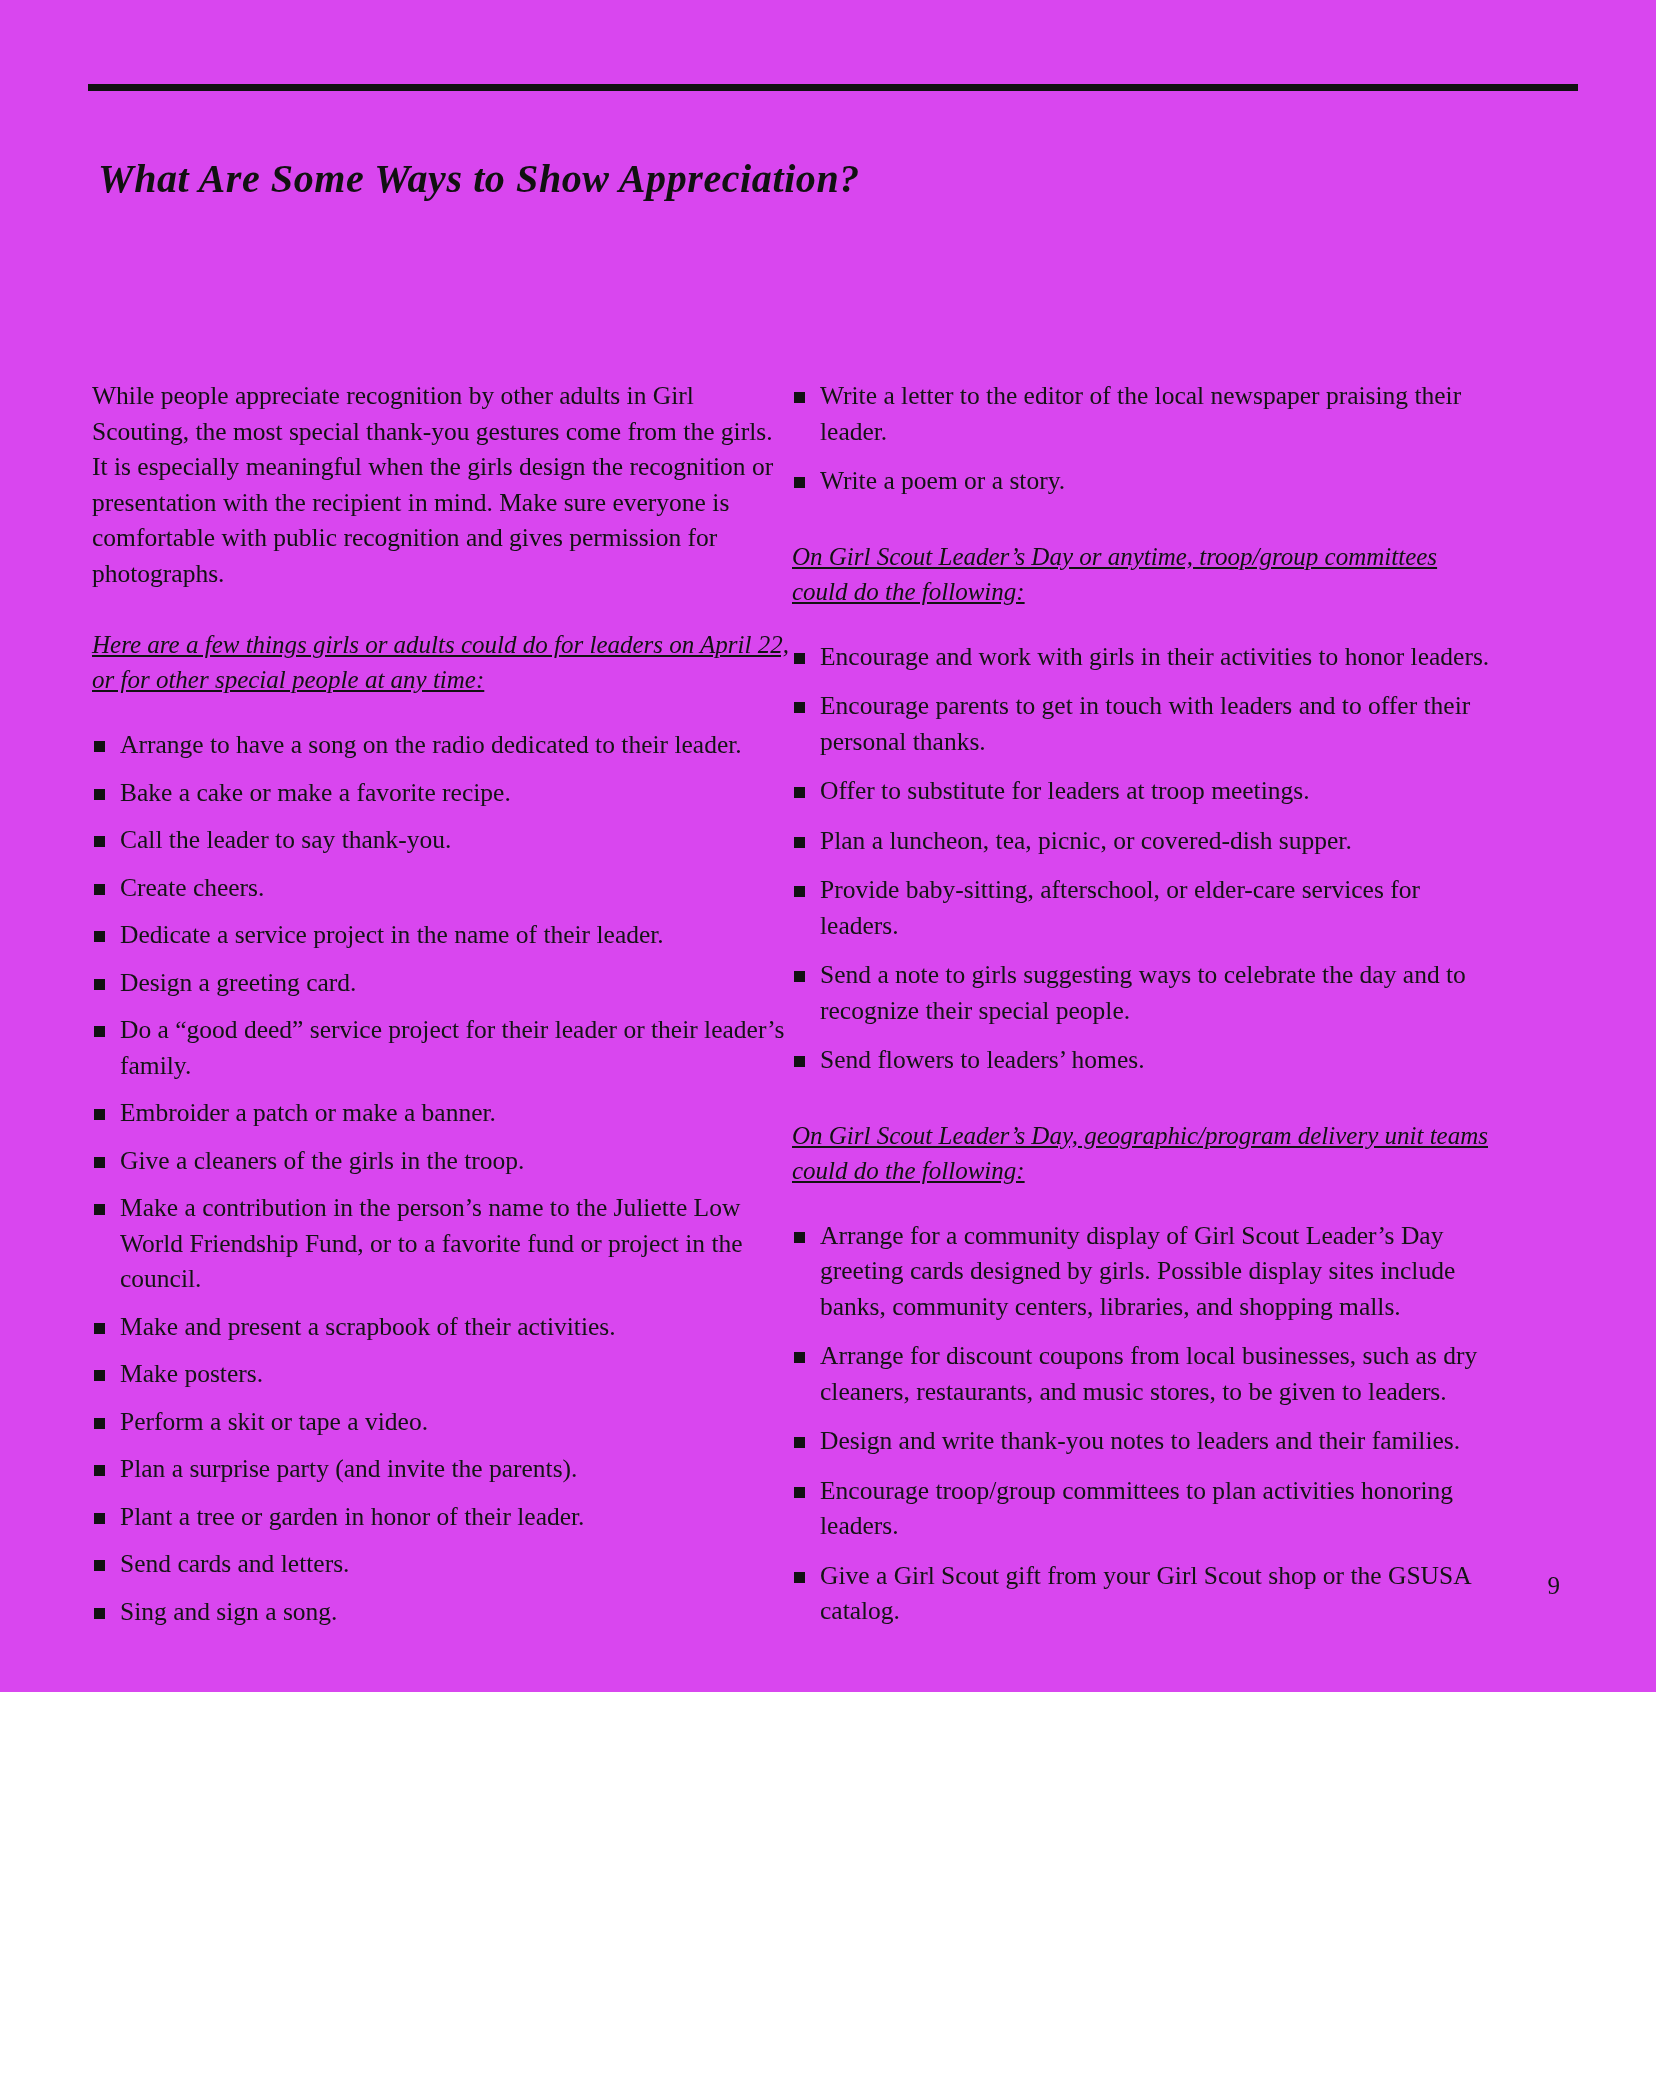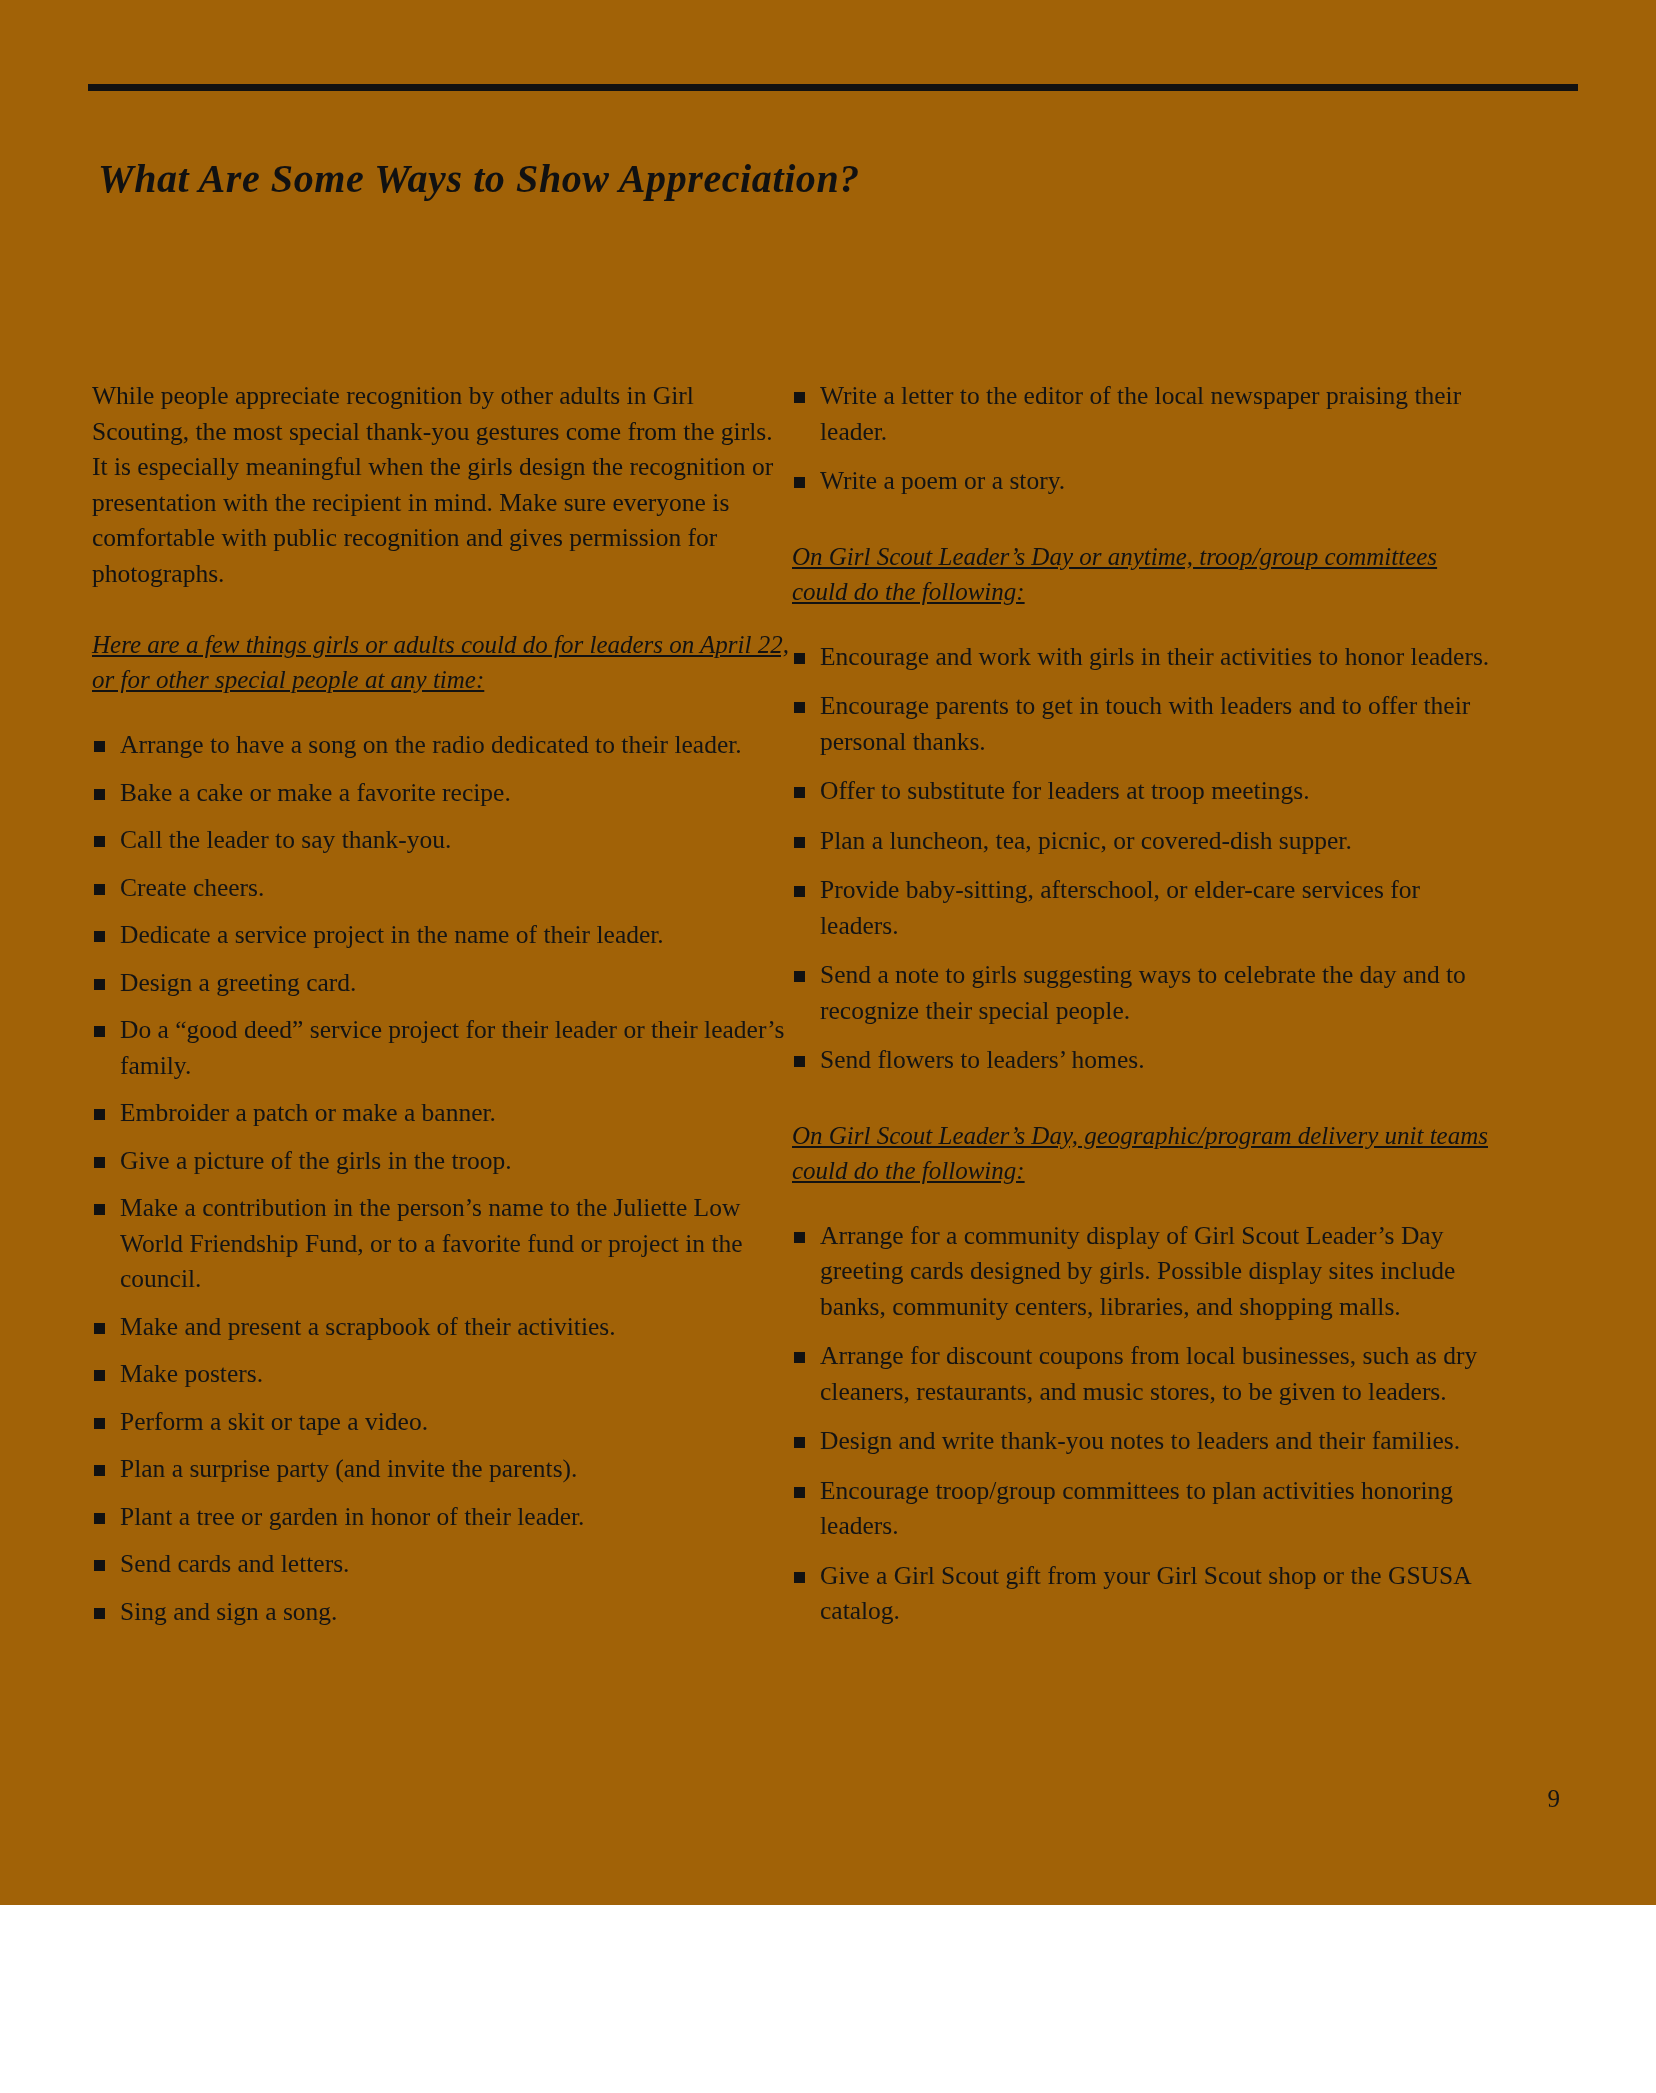--- a/index.html
+++ b/index.html
@@ -12,22 +12,22 @@
     height: 2093px;
     position: relative;
     font-family: "Liberation Serif", serif;
     color: #141414;
     overflow: hidden;
   }
   .page {
     position: absolute;
     left: 0; top: 0;
     width: 1656px;
-    height: 1905px;
-    background: #a16207;
+    height: 1692px;
+    background: #d946ef;
   }
   .rule {
     position: absolute;
     left: 88px;
     top: 84px;
     width: 1490px;
     height: 7px;
     background: #111111;
   }
   .page-title {
@@ -123,21 +123,21 @@
       <ul class="bullets tight">
         <li><span class="sq"></span><span>Arrange to have a song on the radio dedicated to their leader.</span></li>
         <li><span class="sq"></span><span>Bake a cake or make a favorite recipe.</span></li>
         <li><span class="sq"></span><span>Call the leader to say thank-you.</span></li>
         <li><span class="sq"></span><span>Create cheers.</span></li>
         <li><span class="sq"></span><span>Dedicate a service project in the name of their leader.</span></li>
         <li><span class="sq"></span><span>Design a greeting card.</span></li>
         <li><span class="sq"></span></li>
         <li><span class="sq"></span><span>Do a “good deed” service project for their leader or their leader’s family.</span></li>
         <li><span class="sq"></span><span>Embroider a patch or make a banner.</span></li>
-        <li><span class="sq"></span><span>Give a picture of the girls in the troop.</span></li>
+        <li><span class="sq"></span><span>Give a cleaners of the girls in the troop.</span></li>
         <li><span class="sq"></span><span>Make a contribution in the person’s name to the Juliette Low World Friendship Fund, or to a favorite fund or project in the council.</span></li>
         <li><span class="sq"></span><span>Make and present a scrapbook of their activities.</span></li>
         <li><span class="sq"></span><span>Make posters.</span></li>
         <li><span class="sq"></span><span>Perform a skit or tape a video.</span></li>
         <li><span class="sq"></span><span>Plan a surprise party (and invite the parents).</span></li>
         <li><span class="sq"></span><span>Plant a tree or garden in honor of their leader.</span></li>
         <li><span class="sq"></span><span>Send cards and letters.</span></li>
         <li><span class="sq"></span><span>Sing and sign a song.</span></li>
       </ul>
     </div>

